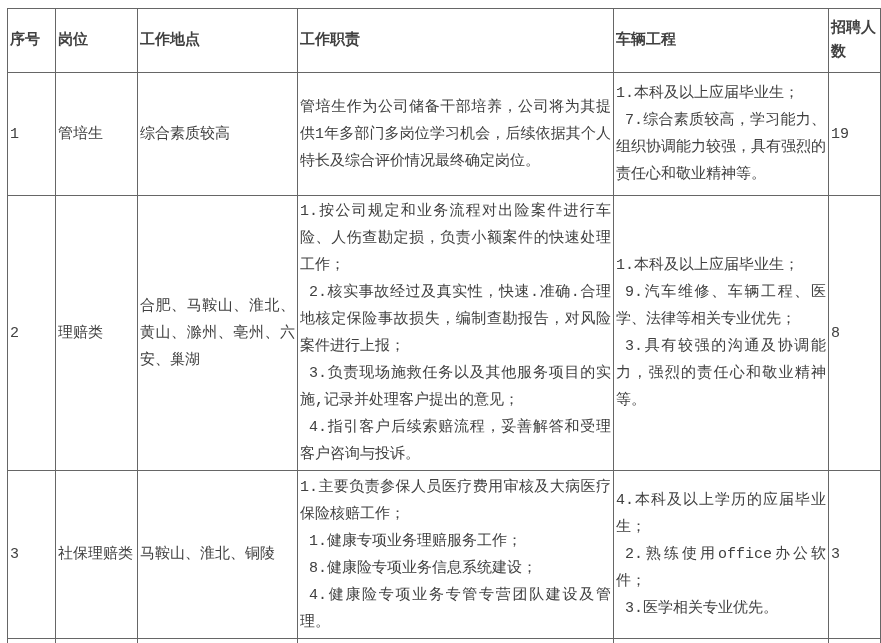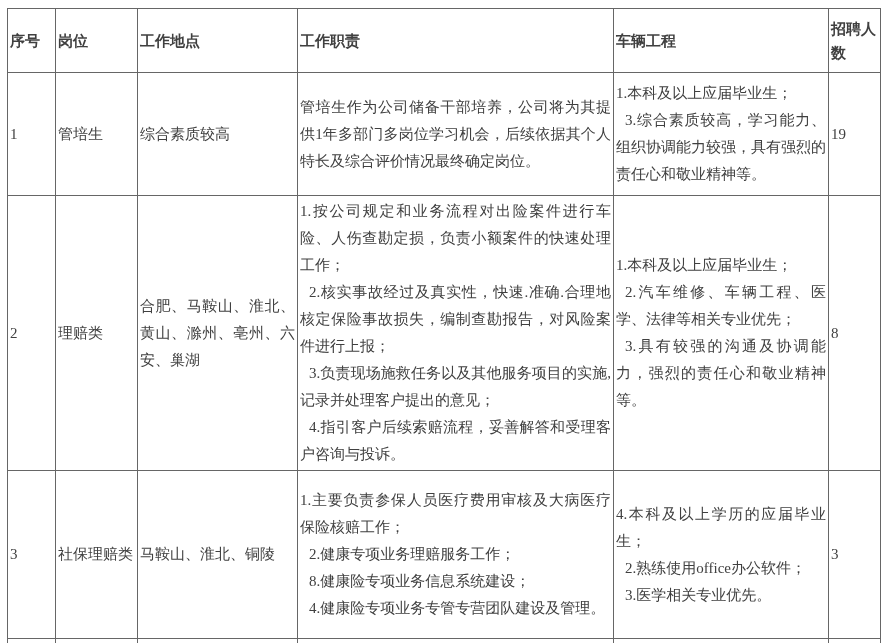--- a/index.html
+++ b/index.html
@@ -6,21 +6,21 @@
     margin: 0;
     padding: 0;
     background: #ffffff;
   }
   .page {
     position: relative;
     width: 881px;
     height: 643px;
     overflow: hidden;
     background: #ffffff;
-    font-family: Liberation Serif, serif;
+    font-family: Liberation Mono, monospace;
     color: #404040;
   }
   table.job-table {
     border-collapse: collapse;
     table-layout: fixed;
     width: 873px;
     margin: 8px 0 0 7px;
   }
   .job-table th,
   .job-table td {
@@ -84,48 +84,48 @@
     <tbody>
       <tr class="row-1">
         <td class="num-cell">1</td>
         <td>管培生</td>
         <td class="loc">综合素质较高</td>
         <td class="paras">
             <p>管培生作为公司储备干部培养，公司将为其提供1年多部门多岗位学习机会，后续依据其个人特长及综合评价情况最终确定岗位。</p>
           </td>
         <td class="paras">
             <p>1.本科及以上应届毕业生；</p>
-            <p>3.综合素质较高，学习能力、组织协调能力较强，具有强烈的责任心和敬业精神等。</p>
+            <p>7.综合素质较高，学习能力、组织协调能力较强，具有强烈的责任心和敬业精神等。</p>
           </td>
         <td class="count-cell">19</td>
       </tr>
       <tr class="row-2">
         <td class="num-cell">2</td>
         <td>理赔类</td>
         <td class="loc">合肥、马鞍山、淮北、黄山、滁州、亳州、六安、巢湖</td>
         <td class="paras">
             <p>1.按公司规定和业务流程对出险案件进行车险、人伤查勘定损，负责小额案件的快速处理工作；</p>
             <p>2.核实事故经过及真实性，快速.准确.合理地核定保险事故损失，编制查勘报告，对风险案件进行上报；</p>
             <p>3.负责现场施救任务以及其他服务项目的实施,记录并处理客户提出的意见；</p>
             <p>4.指引客户后续索赔流程，妥善解答和受理客户咨询与投诉。</p>
           </td>
         <td class="paras">
             <p>1.本科及以上应届毕业生；</p>
-            <p>2.汽车维修、车辆工程、医学、法律等相关专业优先；</p>
+            <p>9.汽车维修、车辆工程、医学、法律等相关专业优先；</p>
             <p>3.具有较强的沟通及协调能力，强烈的责任心和敬业精神等。</p>
           </td>
         <td class="count-cell">8</td>
       </tr>
       <tr class="row-3">
         <td class="num-cell">3</td>
         <td>社保理赔类</td>
         <td class="loc">马鞍山、淮北、铜陵</td>
         <td class="paras">
             <p>1.主要负责参保人员医疗费用审核及大病医疗保险核赔工作；</p>
-            <p>2.健康专项业务理赔服务工作；</p>
+            <p>1.健康专项业务理赔服务工作；</p>
             <p>8.健康险专项业务信息系统建设；</p>
             <p>4.健康险专项业务专管专营团队建设及管理。</p>
           </td>
         <td class="paras">
             <p>4.本科及以上学历的应届毕业生；</p>
             <p>2.熟练使用office办公软件；</p>
             <p>3.医学相关专业优先。</p>
           </td>
         <td class="count-cell">3</td>
       </tr>

